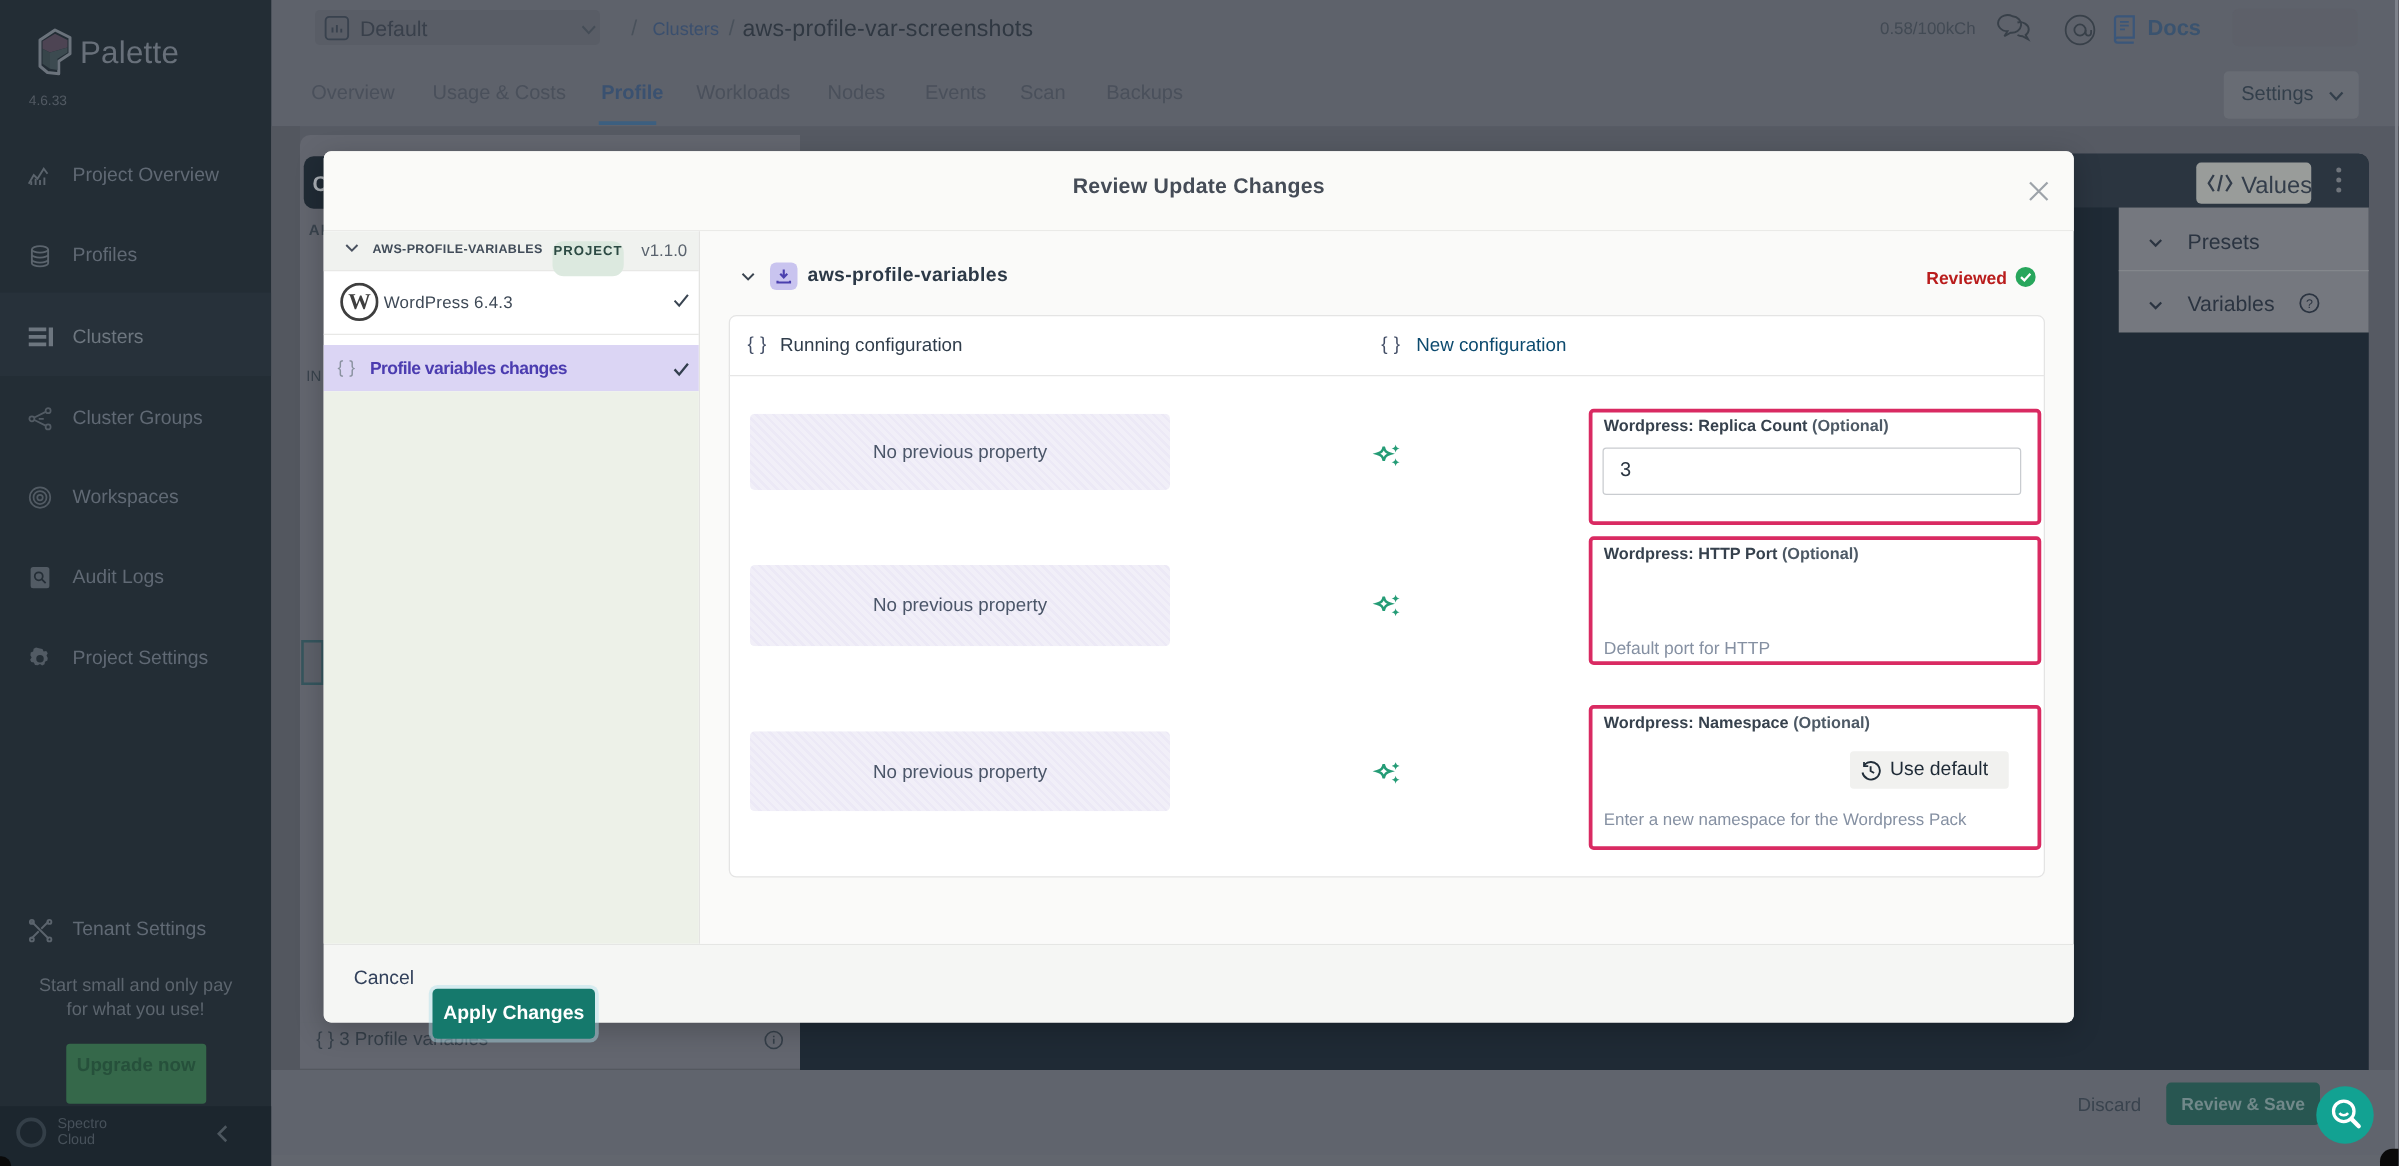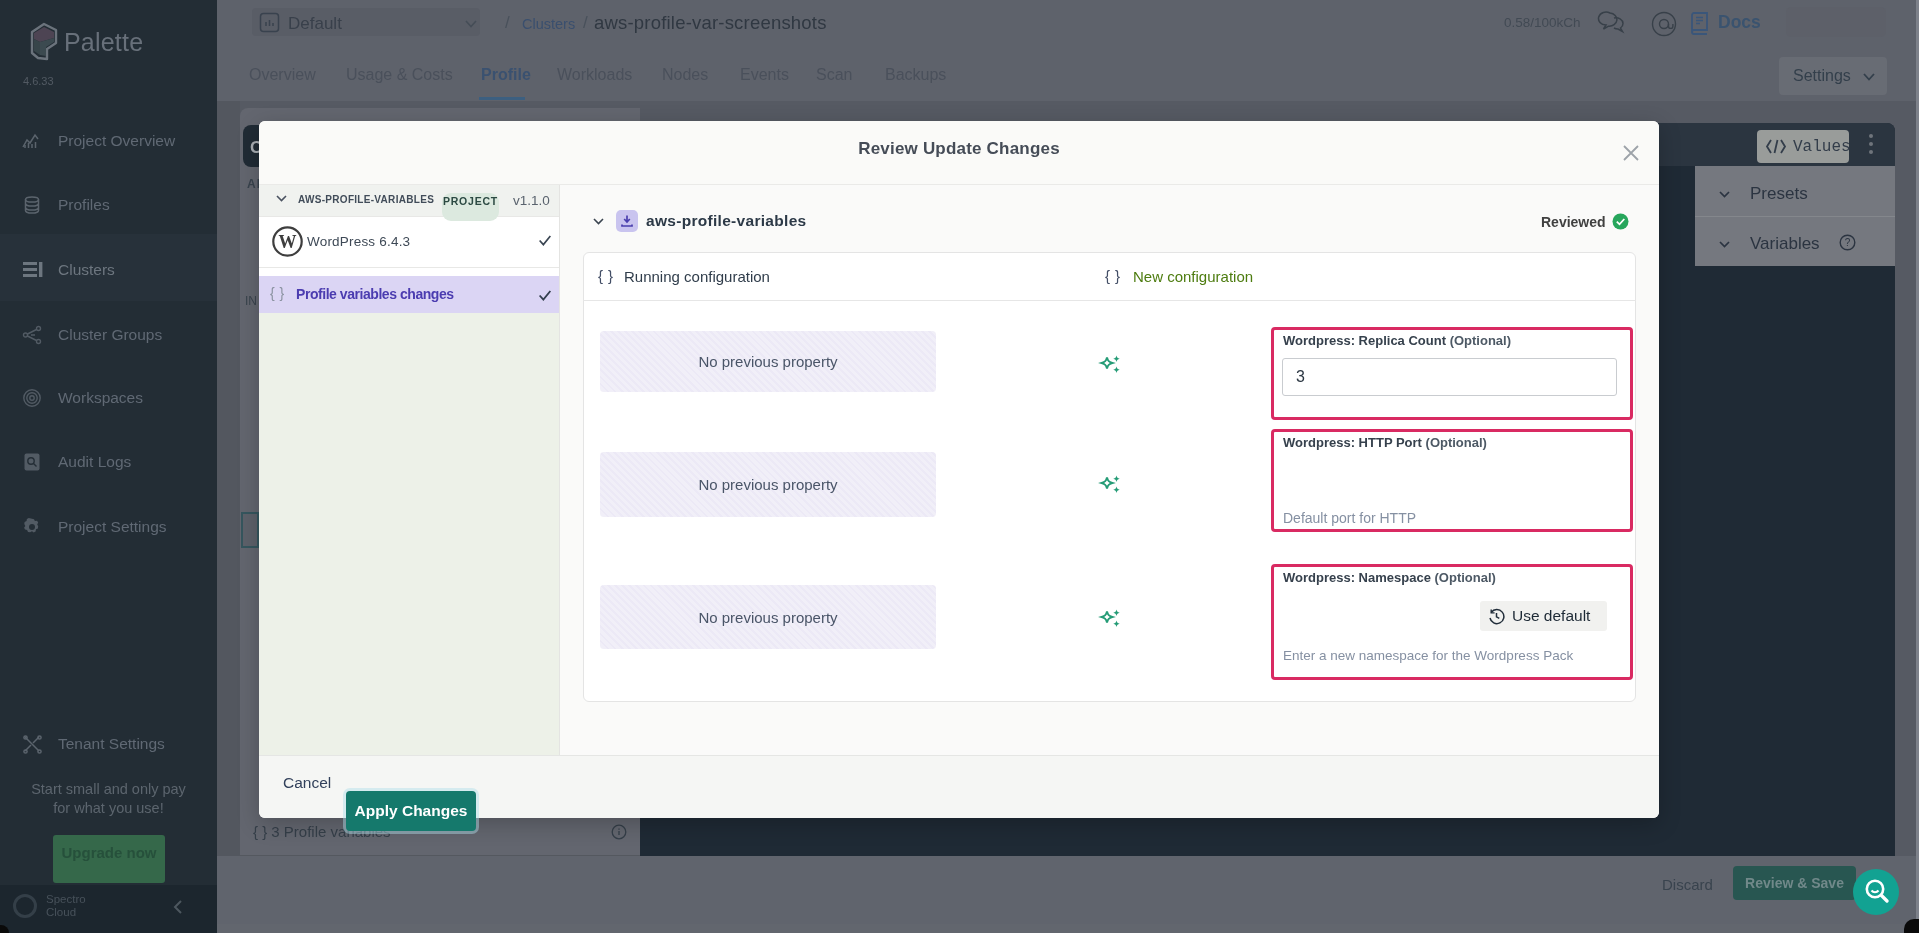--- a/index.html
+++ b/index.html
@@ -171,21 +171,21 @@
 
     <div class="abs" style="left:640px; top:123px; width:1255px; height:733px; background:#1f2a35; border-radius:8px 8px 0 0;"></div>
     <div class="abs" style="left:640px; top:123px; width:1255px; height:43px; background:#2b3540; border-radius:8px 8px 0 0;"></div>
 
     <div class="abs" style="left:1757px; top:130px; width:92px; height:33px; background:#999c9a; border-radius:4px;"></div>
     <svg class="abs" style="left:1765px; top:138px;" width="22" height="17" viewBox="0 0 22 17">
         <g fill="none" stroke="#333d4a" stroke-width="1.8">
           <path d="M6 2 L2 8.5 L6 15 M16 2 L20 8.5 L16 15 M12.5 2 L9.5 15"></path>
         </g>
       </svg>
-    <div class="abs" style="left:1793px; top:138px; font-size:16px; color:#333d4a;font-family:Liberation Mono, monospace;">Values</div>
+    <div class="abs" style="left:1793px; top:138px; font-size:19px; color:#333d4a;">Values</div>
     <div class="abs" style="left:1869px; top:134px; width:4px; height:4px; background:#6f747b; border-radius:50%; box-shadow:0 8px 0 #6f747b, 0 16px 0 #6f747b;"></div>
 
     <div class="abs" style="left:1695px; top:166px; width:200px; height:100px; background:#75787f;"></div>
     <div class="abs" style="left:1695px; top:216px; width:200px; height:1px; background:#84878c;"></div>
     <svg class="abs" style="left:1718px; top:190px;" width="13" height="9" viewBox="0 0 13 9">
         <path d="M2 2 L6.5 6.5 L11 2" fill="none" stroke="#2b3441" stroke-width="1.7"></path>
       </svg>
     <div class="abs" style="left:1750px; top:184px; font-size:17px; color:#2b3441;">Presets</div>
     <svg class="abs" style="left:1718px; top:240px;" width="13" height="9" viewBox="0 0 13 9">
         <path d="M2 2 L6.5 6.5 L11 2" fill="none" stroke="#2b3441" stroke-width="1.7"></path>
@@ -264,32 +264,32 @@
 
     <svg class="abs" style="left:333px; top:96px;" width="13" height="9" viewBox="0 0 13 9">
         <path d="M2 2 L6.5 6.5 L11 2" fill="none" stroke="#3a4450" stroke-width="1.6"></path>
       </svg>
     <div class="abs" style="left:357px; top:89px; width:22px; height:22px; background:#c9c4ef; border-radius:5px;"></div>
     <svg class="abs" style="left:361px; top:93px;" width="14" height="14" viewBox="0 0 14 14">
         <path d="M7 1.5 v6 M4.2 5 L7 8 L9.8 5" fill="none" stroke="#4a3fae" stroke-width="1.7"></path>
         <path d="M2 10.5 v1.5 h10 v-1.5" fill="none" stroke="#4a3fae" stroke-width="1.7"></path>
       </svg>
     <div class="abs" style="left:387px; top:91px; font-size:15.5px; font-weight:bold; color:#2c3947; letter-spacing:0.3px;">aws-profile-variables</div>
-    <div class="abs" style="left:1282px; top:93px; font-size:14px; font-weight:bold; color:#404040;">Reviewed</div>
+    <div class="abs" style="left:1282px; top:93px; font-size:14px; font-weight:bold; color:#b91c1c;">Reviewed</div>
     <svg class="abs" style="left:1353px; top:92px;" width="17" height="17" viewBox="0 0 17 17">
         <circle cx="8.5" cy="8.5" r="8" fill="#27a65c"></circle>
         <path d="M4.8 8.7 L7.5 11.3 L12.3 6" fill="none" stroke="#fff" stroke-width="1.8"></path>
       </svg>
 
     <div class="abs" style="left:324px; top:131px; width:1053px; height:450px; background:#fff; border:1px solid #e4e4e4; border-radius:6px;"></div>
     <div class="abs" style="left:324px; top:179px; width:1053px; height:1px; background:#e6e6e6;"></div>
     <div class="abs" style="left:339px; top:146px; font-size:15px; color:#434e66; letter-spacing:1px;">{ }</div>
     <div class="abs" style="left:365px; top:147px; font-size:15px; color:#303d4b;">Running configuration</div>
     <div class="abs" style="left:846px; top:146px; font-size:15px; color:#434e66; letter-spacing:1px;">{ }</div>
-    <div class="abs" style="left:874px; top:147px; font-size:15px; color:#4d7c0f;">New configuration</div>
+    <div class="abs" style="left:874px; top:147px; font-size:15px; color:#0c4a6e;">New configuration</div>
 
     <div class="np abs" style="left:341px; top:210px; width:336px; height:61px;">No previous property</div>
     <div class="np abs" style="left:341px; top:331px; width:336px; height:65px;">No previous property</div>
     <div class="np abs" style="left:341px; top:464px; width:336px; height:64px;">No previous property</div>
 
     <svg class="abs" style="left:838px; top:233px;" width="28" height="28" viewBox="0 0 28 28">
         <g>
           <path d="M10 3.5 C10.8 7 11.8 8 15.3 9 C11.8 10 10.8 11 10 14.5 C9.2 11 8.2 10 4.7 9 C8.2 8 9.2 7 10 3.5z" fill="none" stroke="#259c76" stroke-width="2"></path>
           <path d="M19.5 1.5 C20 3.6 20.6 4.2 22.7 4.7 C20.6 5.2 20 5.8 19.5 7.9 C19 5.8 18.4 5.2 16.3 4.7 C18.4 4.2 19 3.6 19.5 1.5z" fill="#259c76"></path>
           <path d="M19.5 12.5 C20 14.6 20.6 15.2 22.7 15.7 C20.6 16.2 20 16.8 19.5 18.9 C19 16.8 18.4 16.2 16.3 15.7 C18.4 15.2 19 14.6 19.5 12.5z" fill="#259c76"></path>

